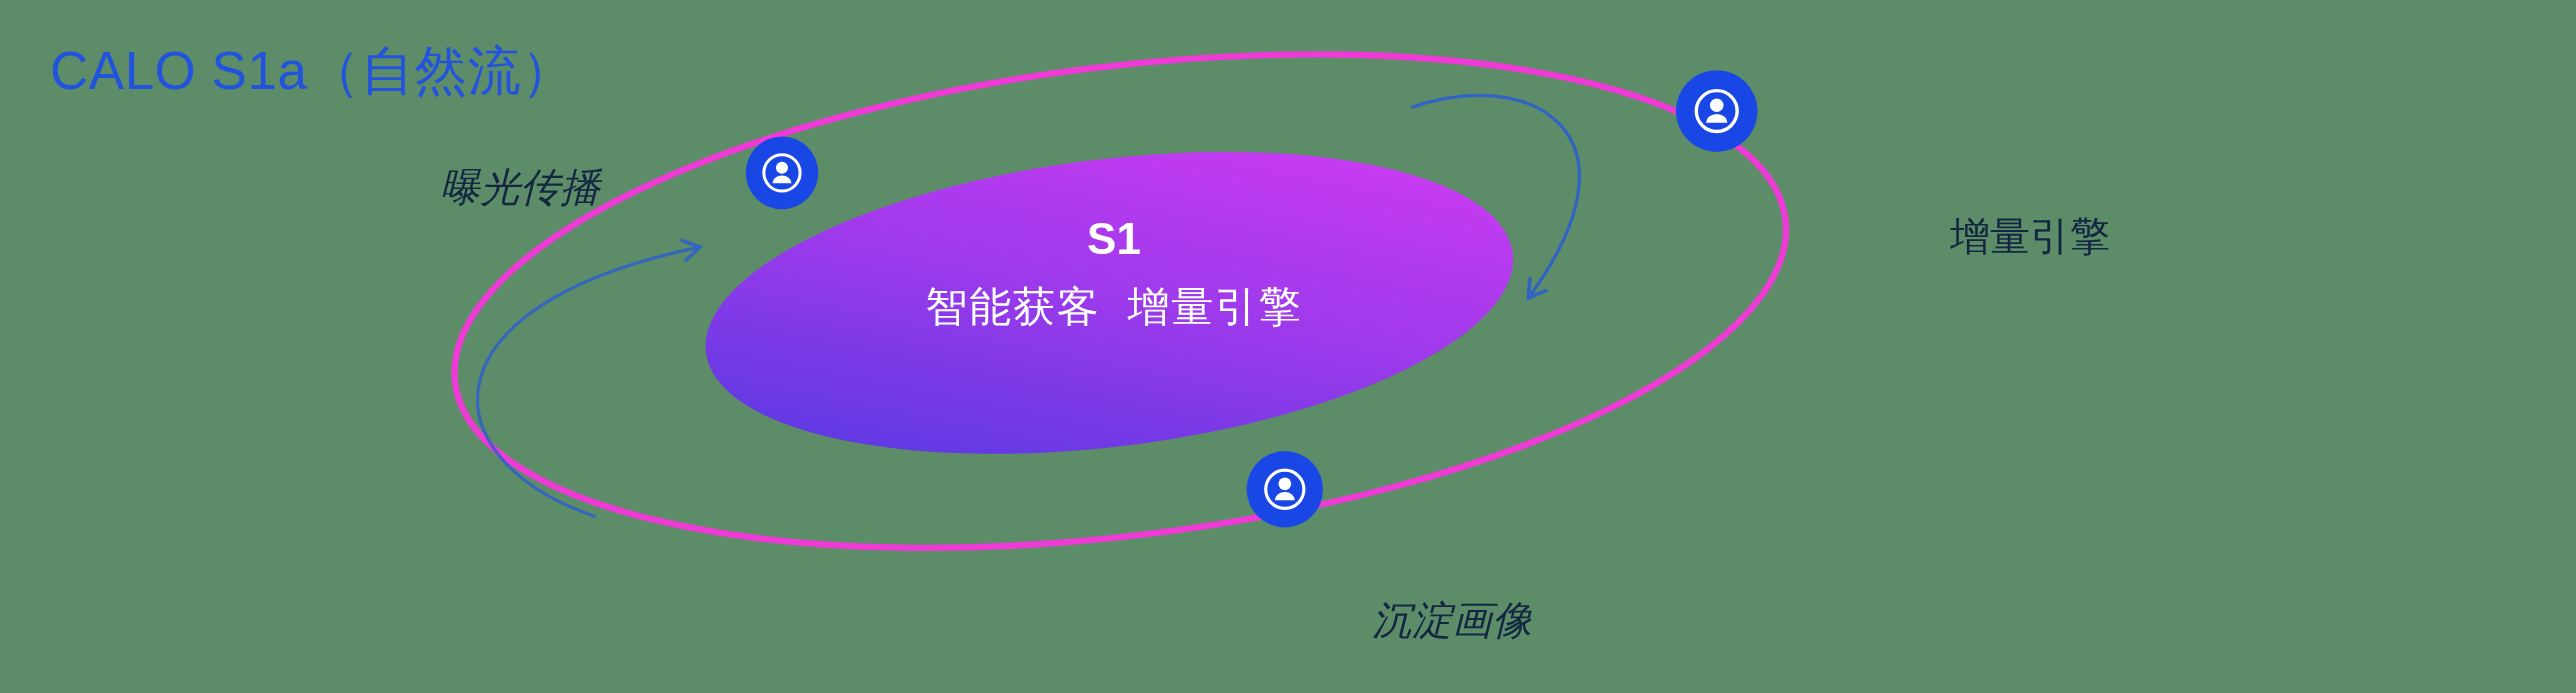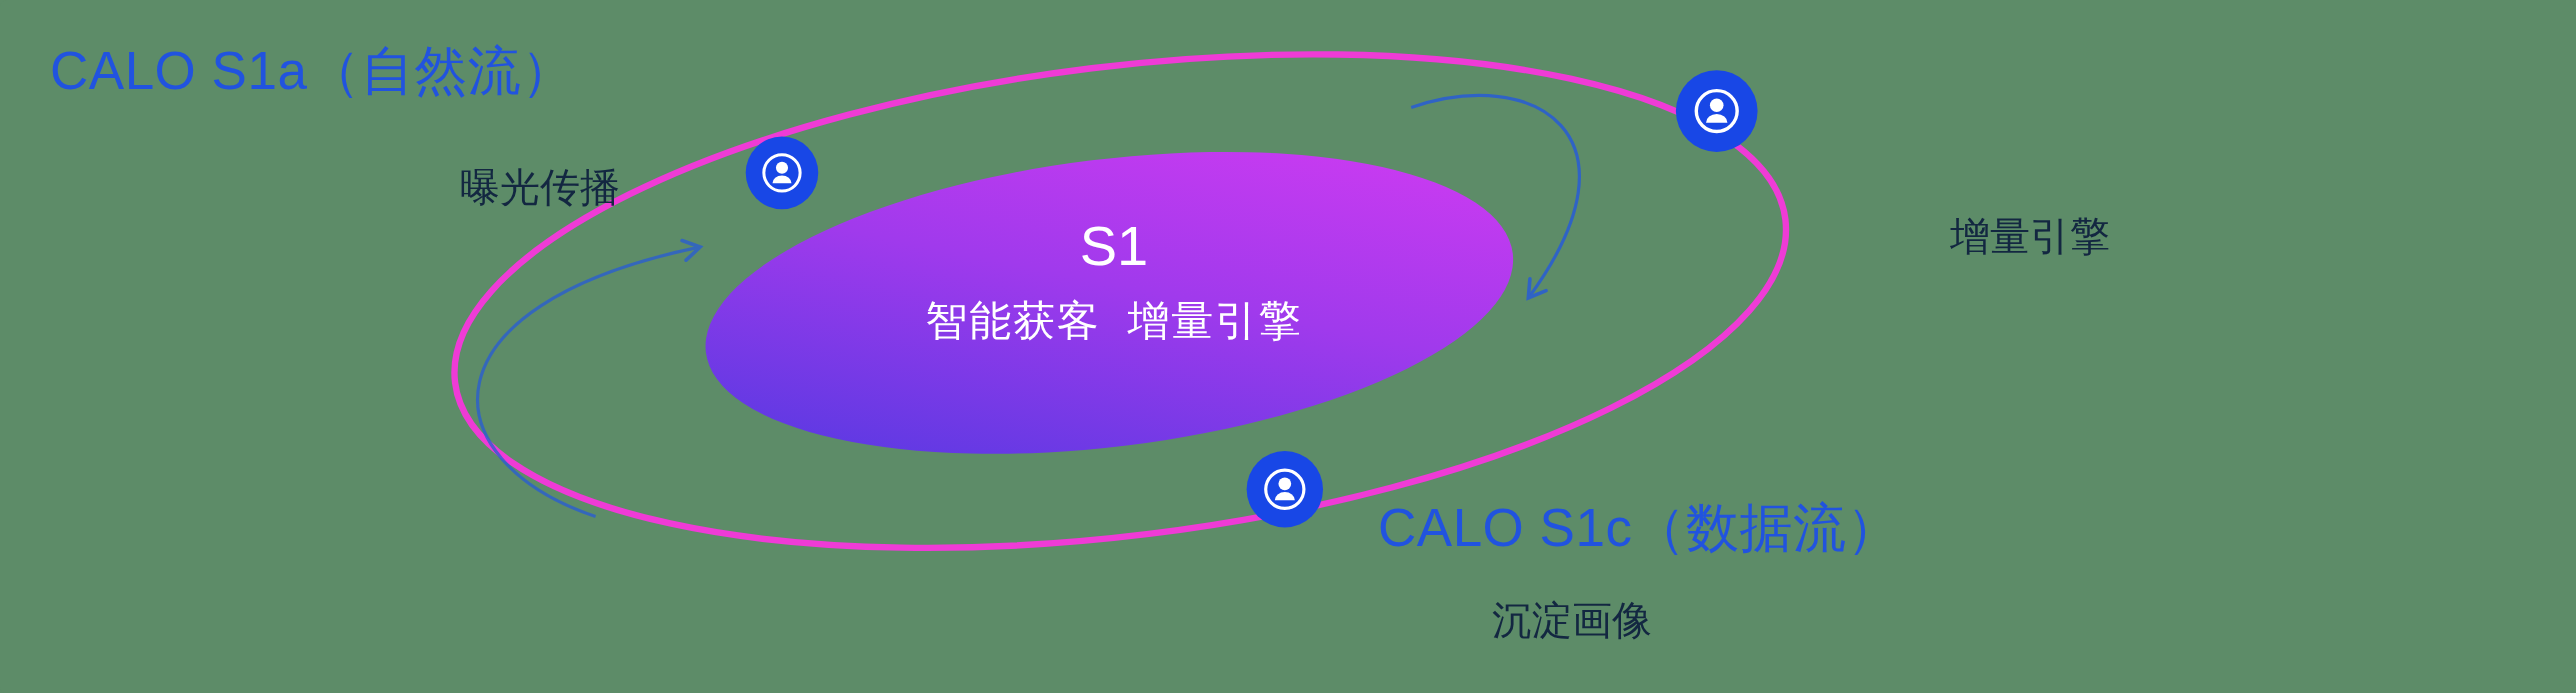--- a/index.html
+++ b/index.html
@@ -31,35 +31,35 @@
     letter-spacing:0.5px;
   }
   .node-sublabel{
     position:absolute;
     color:var(--dark-text);
     font-size:40px;
     font-weight:500;
     white-space:nowrap;
   }
   #label-s1a{left:50px;top:36px;}
-  #sublabel-s1a{left:460px;top:160px;}
+  #sublabel-s1a{left:440px;top:160px;font-style:italic;}
   #label-s1b{left:1829px;top:82px;}
   #sublabel-s1b{left:1950px;top:209px;}
   #label-s1c{left:1378px;top:493px;}
-  #sublabel-s1c{left:1492px;top:593px;}
+  #sublabel-s1c{left:1372px;top:593px;font-style:italic;}
   .core-text{
     position:absolute;
     left:1114px;top:215px;
     transform:translateX(-50%);
     text-align:center;
     color:#ffffff;
   }
   .core-title{
-    font-size:56px;
-    font-weight:400;
+    font-size:44px;
+    font-weight:700;
     line-height:1.1;
   }
   .core-subtitle{
     font-size:42px;
     font-weight:500;
     margin-top:16px;
     white-space:pre;
     letter-spacing:1.8px;
   }
 </style>
@@ -96,21 +96,20 @@
     <use href="#person-badge" transform="translate(860 190) scale(0.95)"></use>
     <use href="#person-badge" transform="translate(1888 122) scale(1.07)"></use>
     <use href="#person-badge" transform="translate(1413 538) scale(1.0)"></use>
   </svg>
 
   <div class="node-label" id="label-s1a">CALO S1a（自然流）</div>
   <div class="node-sublabel" id="sublabel-s1a">曝光传播</div>
 
   <div class="node-sublabel" id="sublabel-s1b">增量引擎</div>
 
-  <div class="node-label" id="label-s1c">CALO S1c（数据流）</div>
   <div class="node-sublabel" id="sublabel-s1c">沉淀画像</div>
 
   <div class="core-text">
     <div class="core-title">S1</div>
     <div class="core-subtitle">智能获客  增量引擎</div>
   </div>
 
 </div>
 
 

